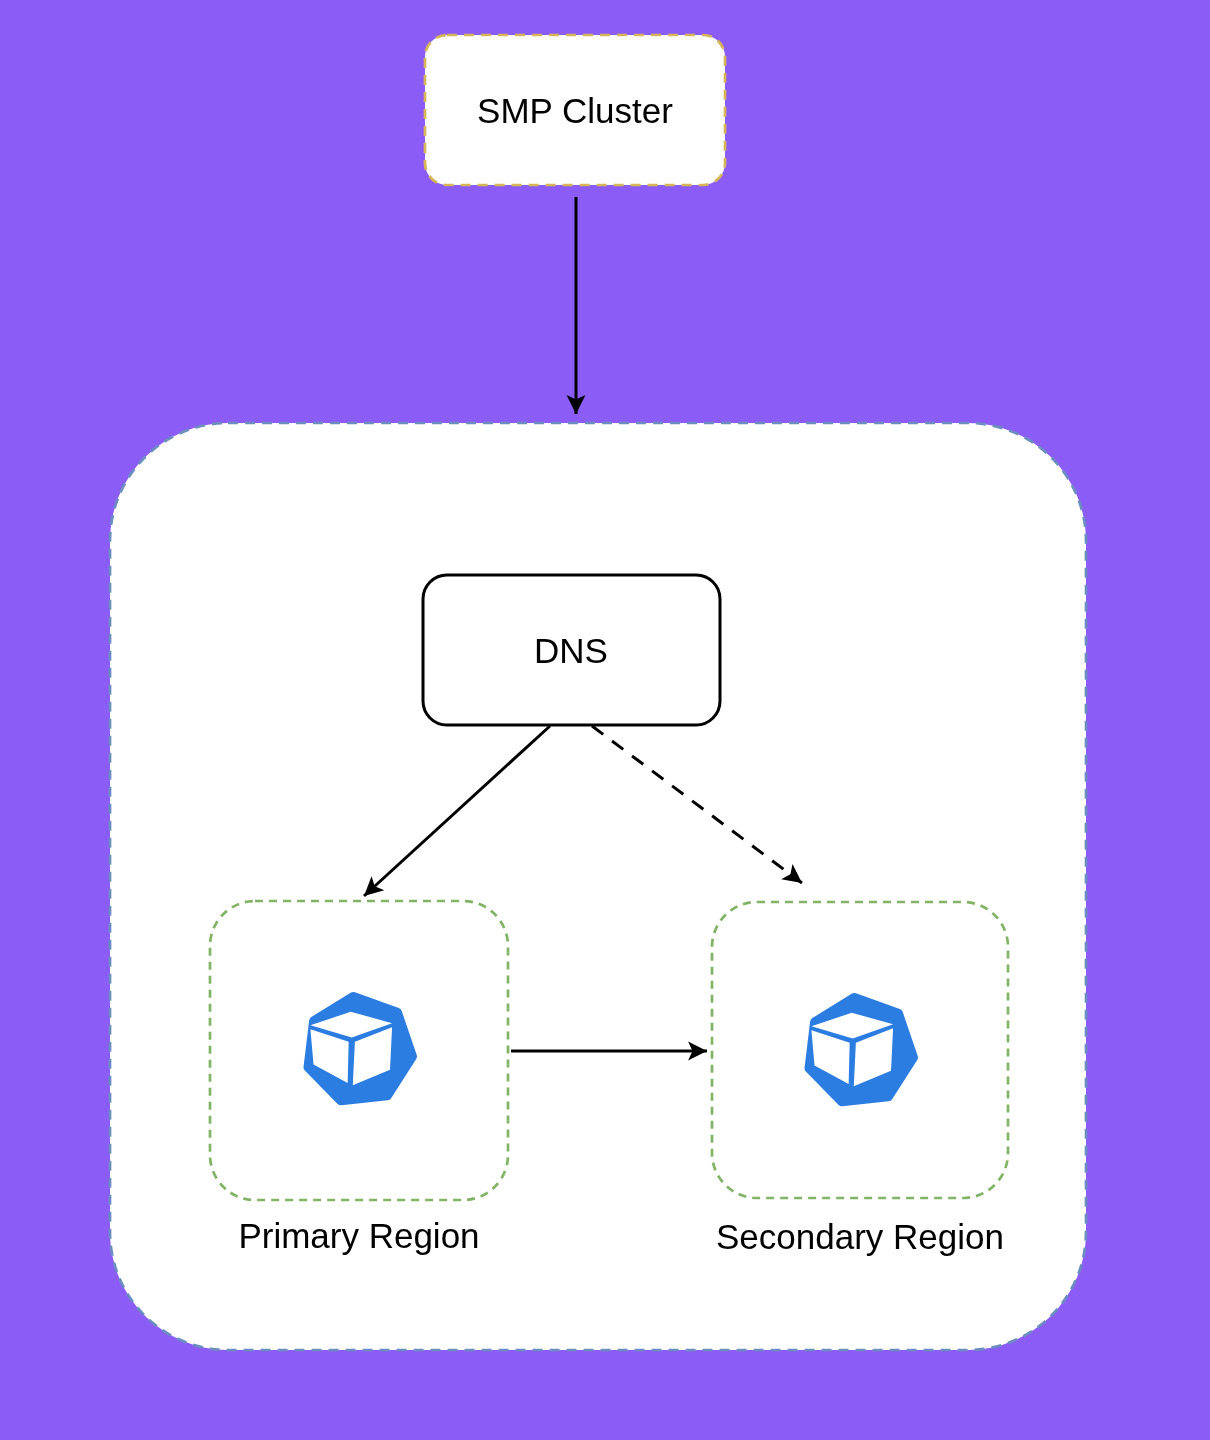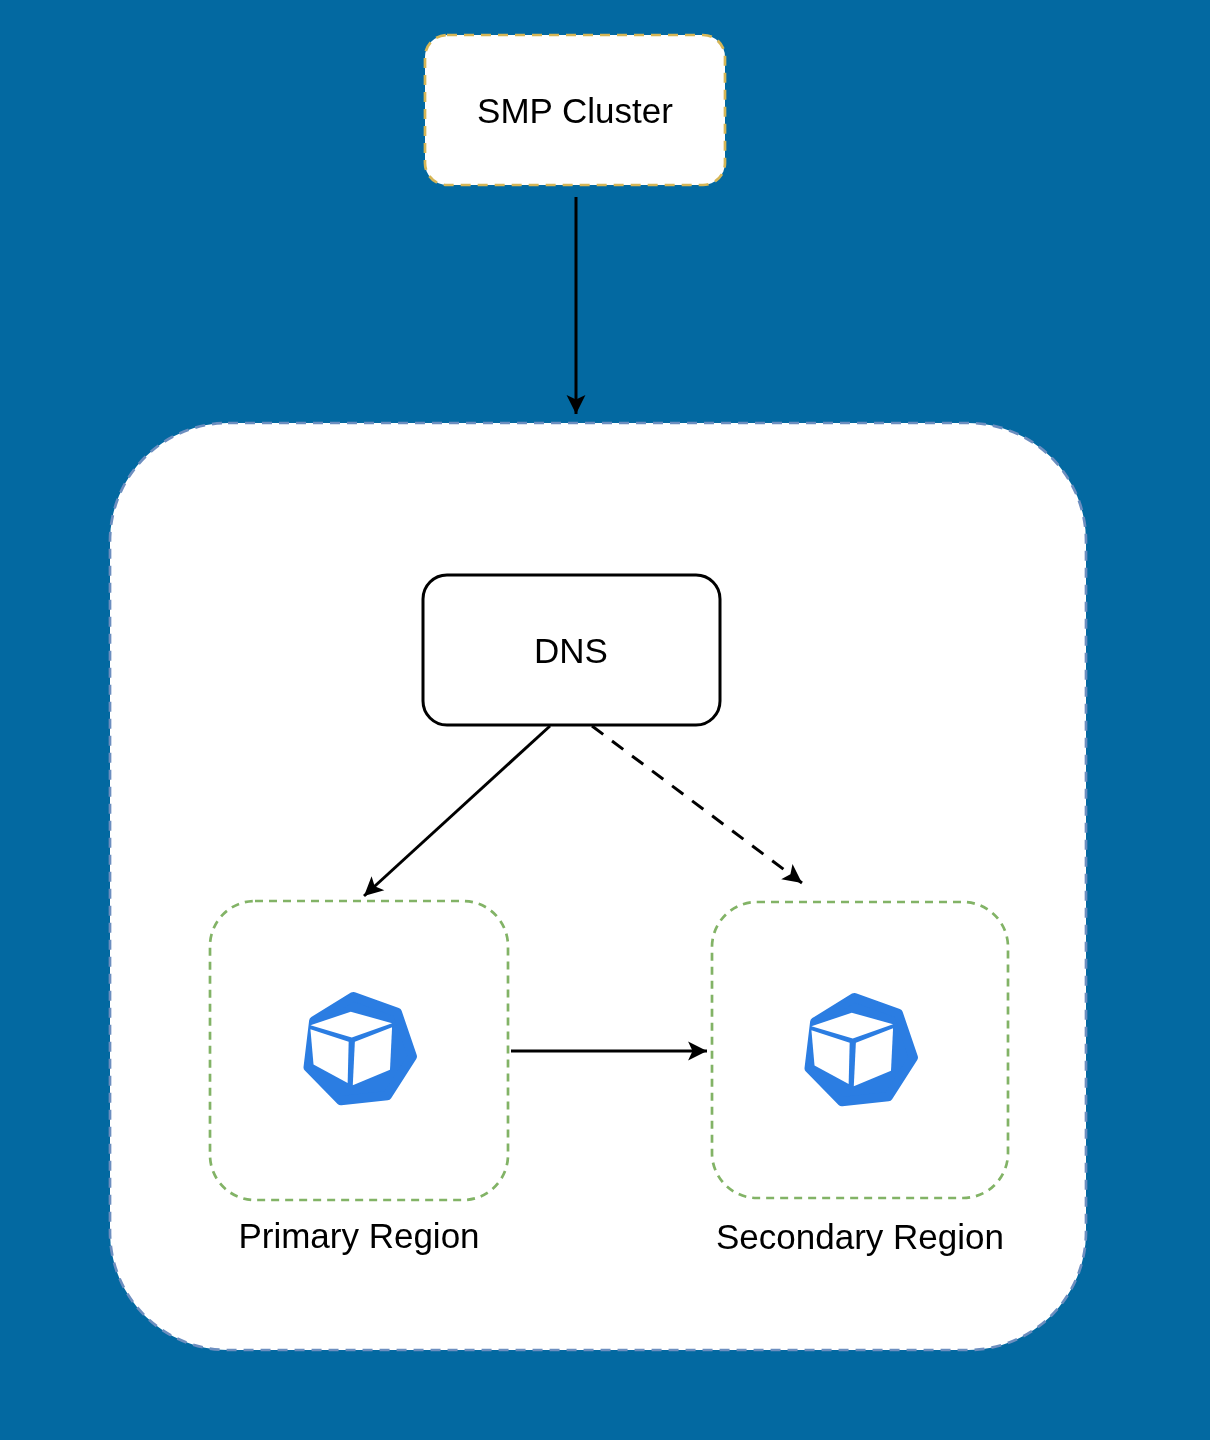--- a/index.html
+++ b/index.html
@@ -7,21 +7,21 @@
     padding: 0;
     background: #ffffff;
     width: 1210px;
     height: 1440px;
     overflow: hidden;
   }
   .stage {
     position: relative;
     width: 1210px;
     height: 1440px;
-    background: #0369a1;
+    background: #8b5cf6;
   }
   svg.diagram {
     position: absolute;
     left: 0;
     top: 0;
     display: block;
   }
   text.node-label {
     font-family: "Liberation Sans", sans-serif;
     font-size: 35px;

